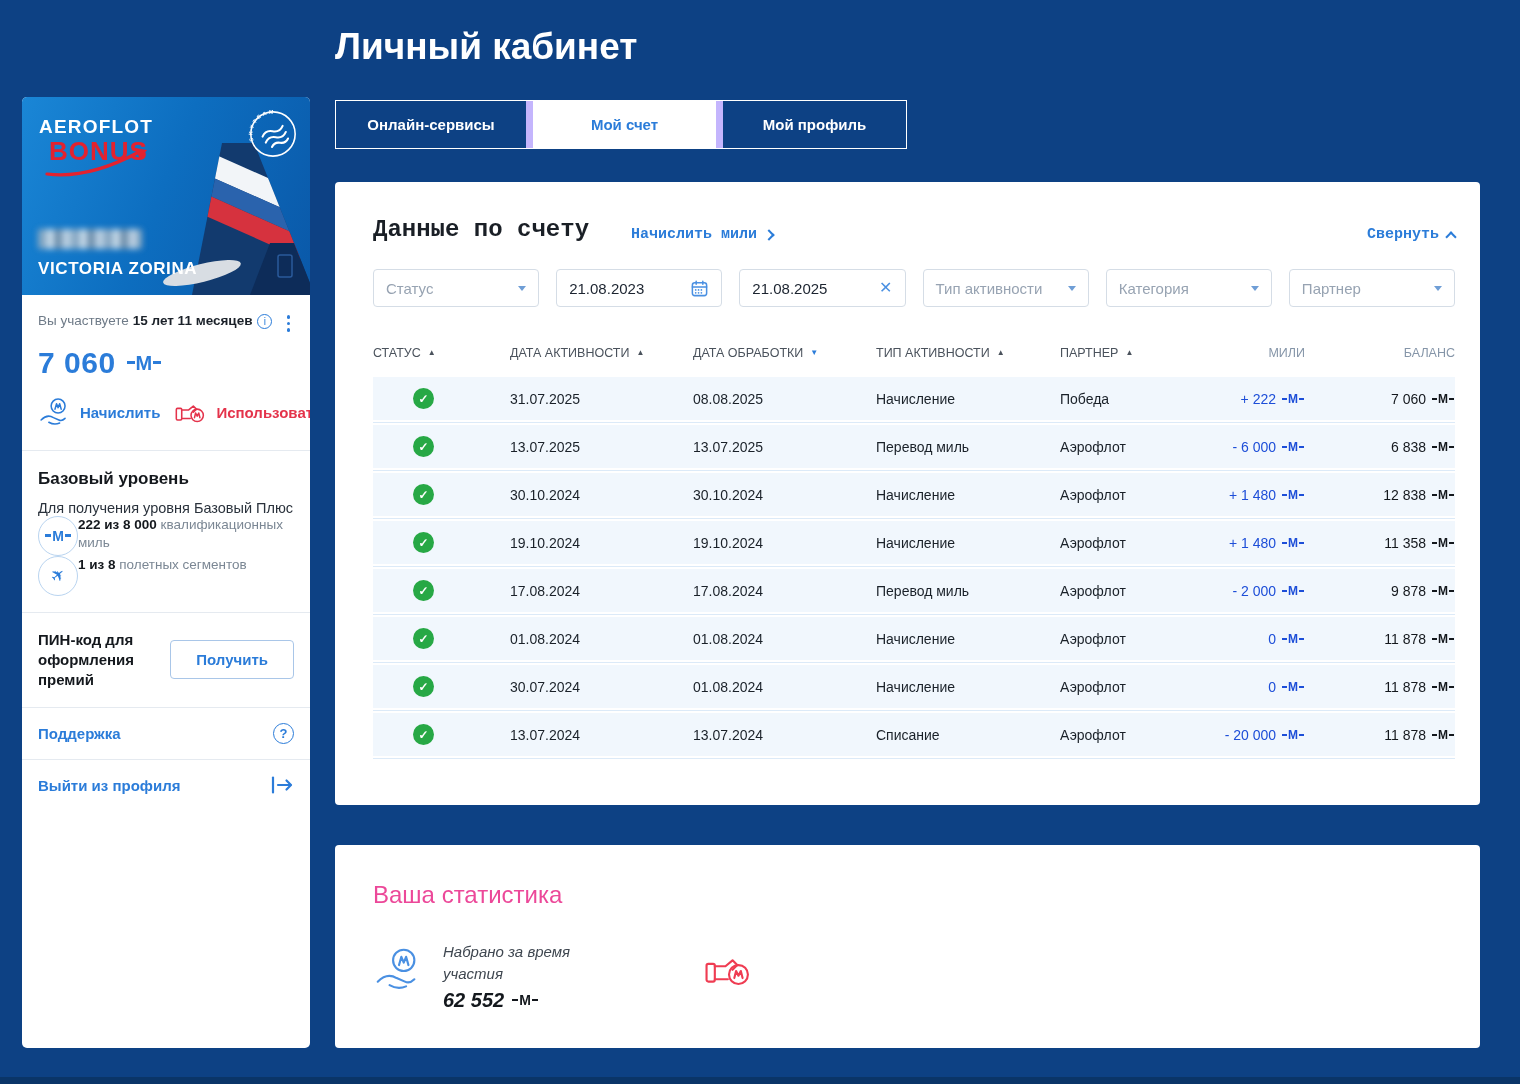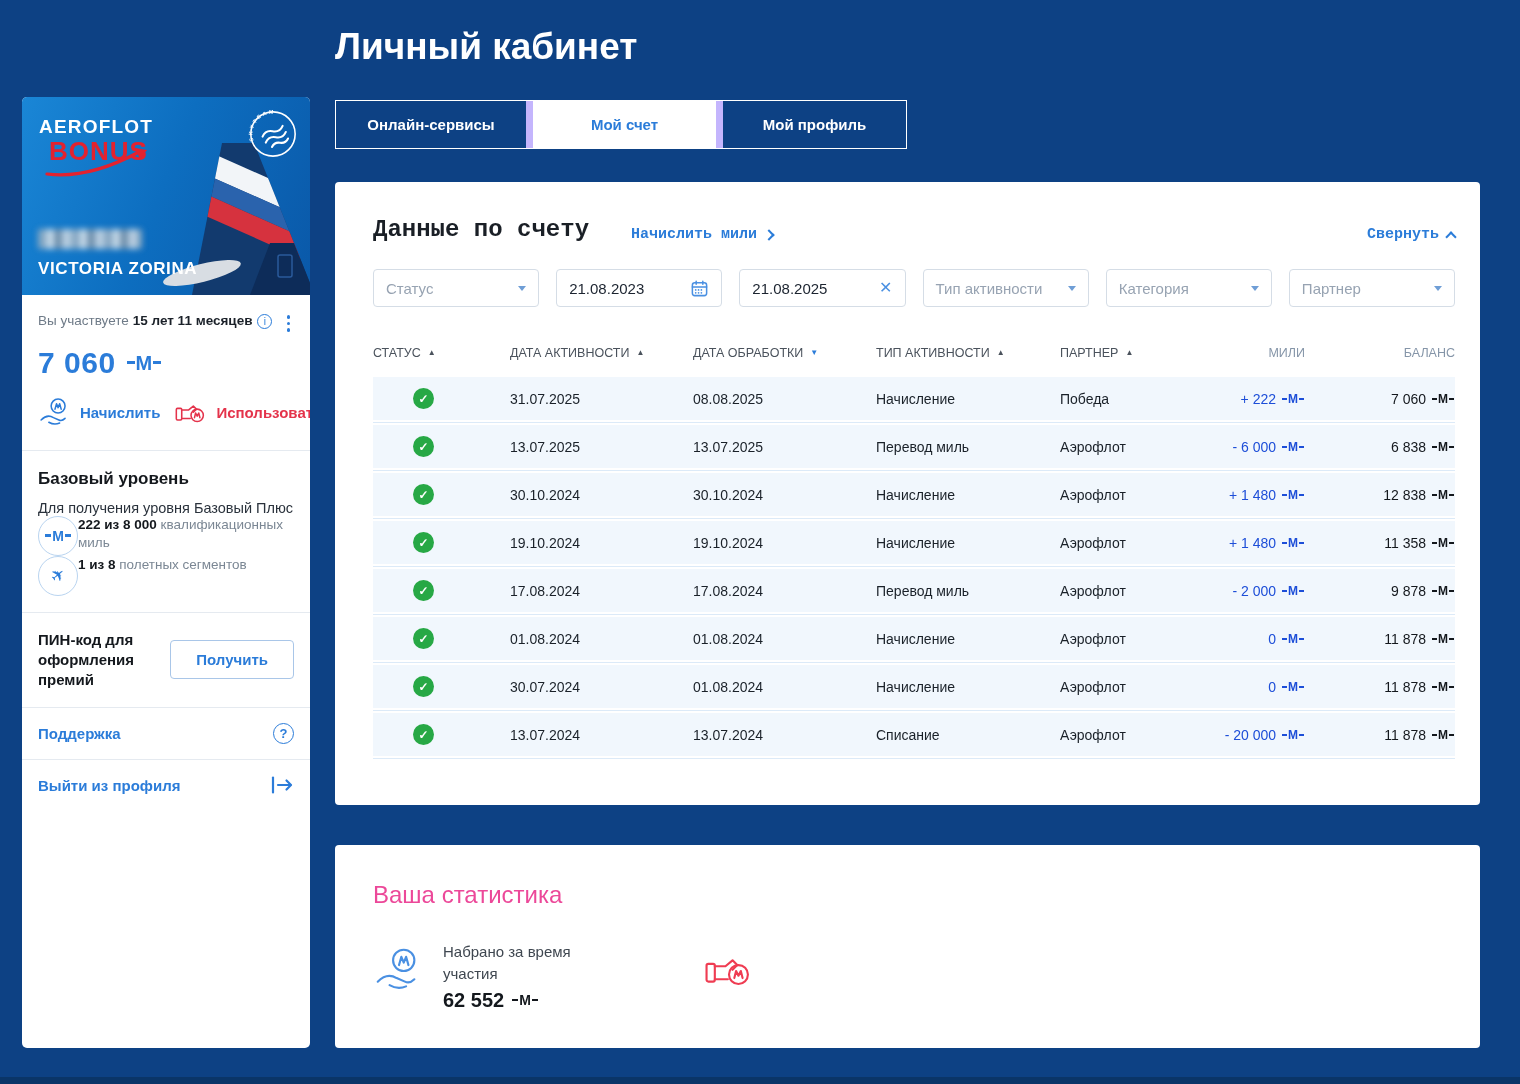--- a/index.html
+++ b/index.html
@@ -119,21 +119,21 @@
   .mi::before,.mi::after{content:""; display:inline-block; background:currentColor;}
   .mi i{font-style:normal;}
   .mi i::before{content:"M"; font-weight:bold;}
   .mi-lg{font-size:20px;} .mi-lg::before,.mi-lg::after{width:8px; height:2.6px; margin:0 1px;}
   .mi-md{font-size:14px;} .mi-md::before,.mi-md::after{width:6px; height:2.2px; margin:0 1px;}
   .mi-sm{font-size:12px;} .mi-sm::before,.mi-sm::after{width:5px; height:2px; margin:0 1px;}
 
   
   .stats{margin-top:40px; padding:36px 38px 44px; height:203px;}
   .stats-title{font-size:24px; color:#ec4899; font-weight:normal;}
-  .stats-body{display:flex; gap:110px; margin-top:32px;}
+  .stats-body{display:flex; gap:110px; margin-top:32px;font-style:italic;}
   .stat{display:flex; gap:18px; align-items:flex-start;}
   .stat svg{width:52px; height:52px; margin-top:4px;}
   .stat.blue svg{color:var(--accent-lt);}
   .stat.red svg{color:#ef3c52;}
   .stat-label{font-size:15px; color:#3f4750; line-height:1.45; width:150px;}
   .stat-value{display:flex; align-items:center; gap:7px; font-size:20px; font-weight:bold; color:#14181d; margin-top:4px;}
 </style>
 </head>
 <body>
 

